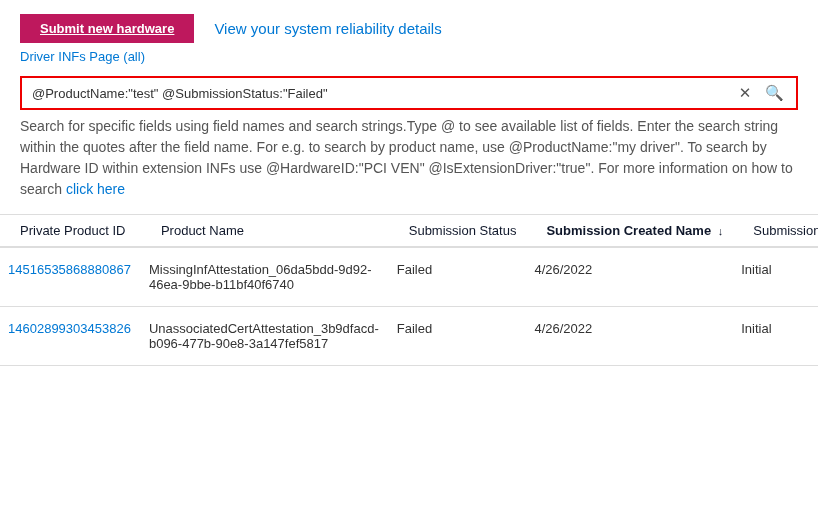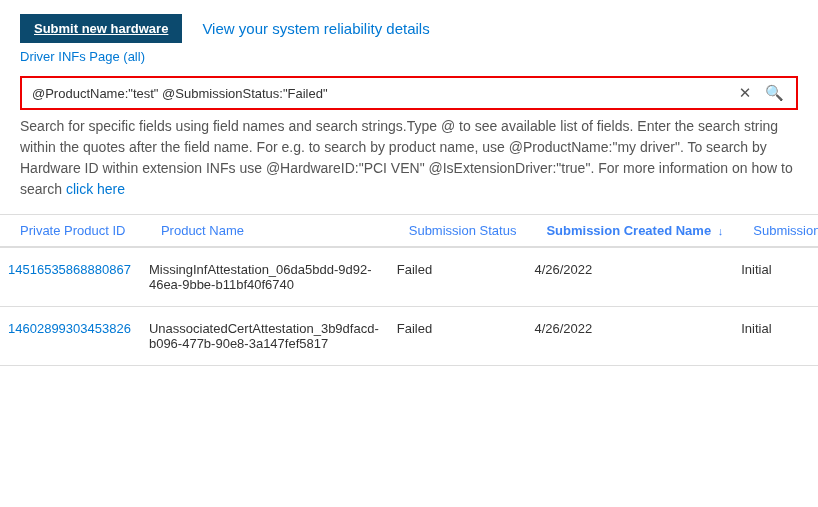--- a/index.html
+++ b/index.html
@@ -13,24 +13,24 @@
     }
 
     
     .header {
       padding: 14px 20px 6px 20px;
       display: flex;
       align-items: center;
       gap: 20px;
     }
     .submit-btn {
-      background: #0c4a6e;
+      background: #be185d;
       color: #fff;
       border: none;
-      padding: 7px 14px;
+      padding: 7px 20px;
       font-size: 13px;
       font-weight: 600;
       cursor: pointer;
       text-decoration: underline;
     }
     .reliability-link {
       color: #0078d4;
       text-decoration: none;
       font-size: 15px;
       cursor: pointer;
@@ -96,21 +96,21 @@
     }
     .data-table thead tr {
       border-top: 1px solid #ddd;
       border-bottom: 2px solid #ddd;
     }
     .data-table th {
       padding: 8px 10px 8px 20px;
       text-align: left;
       font-weight: 400;
       font-size: 13px;
-      color: #3b82f6;
+      color: #0f172a;
       white-space: nowrap;
     }
     .data-table th.sortable {
       cursor: pointer;
     }
     .data-table th.bold-header {
       font-weight: 700;
     }
     .sort-arrow {
       display: inline-block;

